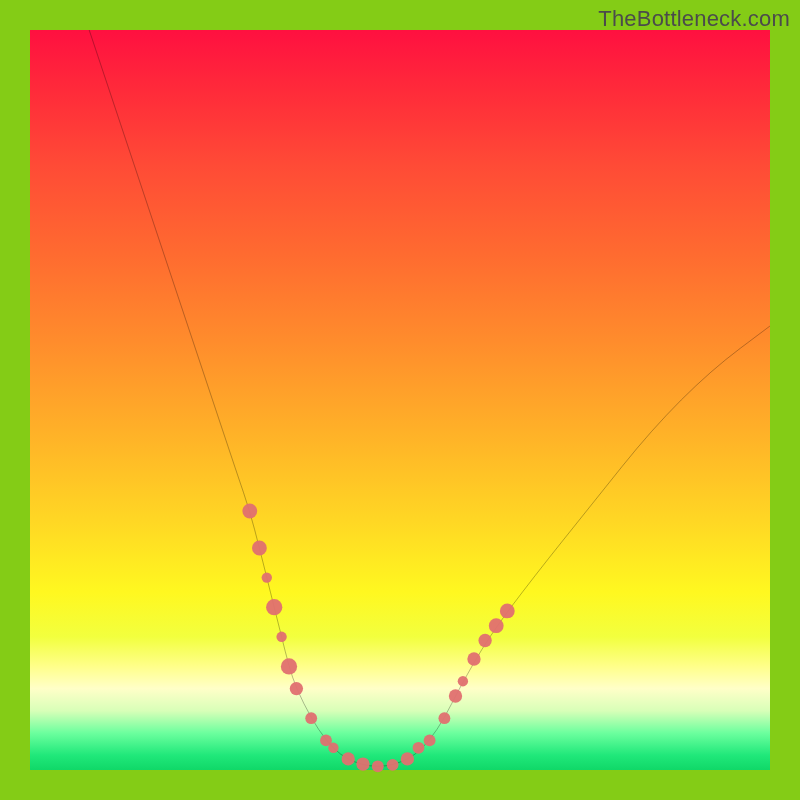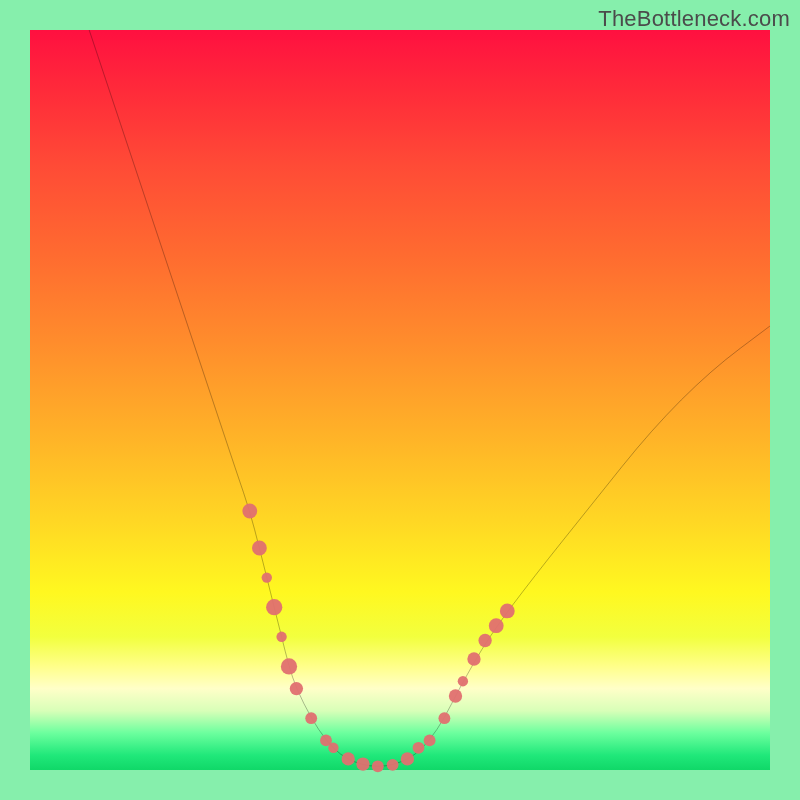--- a/index.html
+++ b/index.html
@@ -8,21 +8,21 @@
     width: 800px;
     height: 800px;
     overflow: hidden;
     background: #000;
     font-family: Arial, Helvetica, sans-serif;
   }
   .frame {
     position: relative;
     width: 800px;
     height: 800px;
-    background: #86efac;
+    background: #84cc16;
   }
   .plot {
     position: absolute;
     left: 30px;
     top: 30px;
     width: 740px;
     height: 740px;
     
     background: linear-gradient(
       to bottom,

